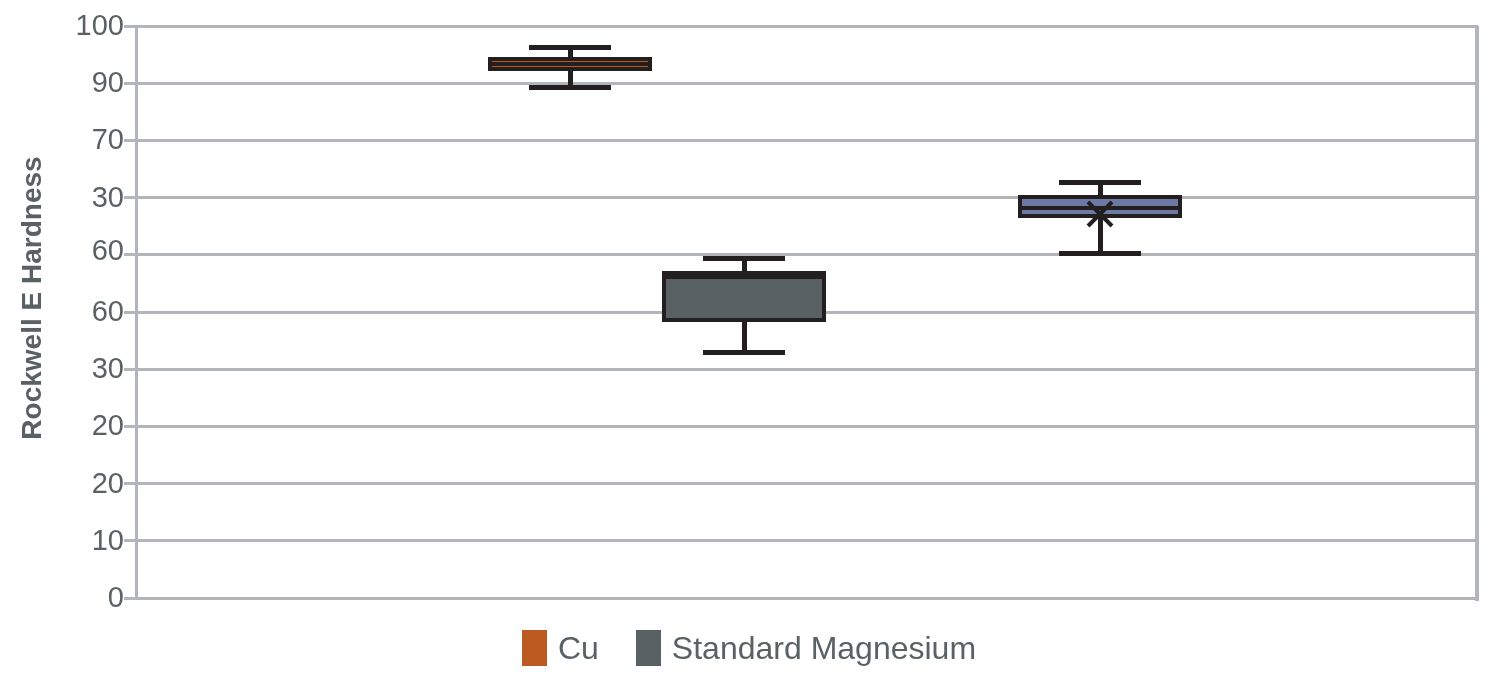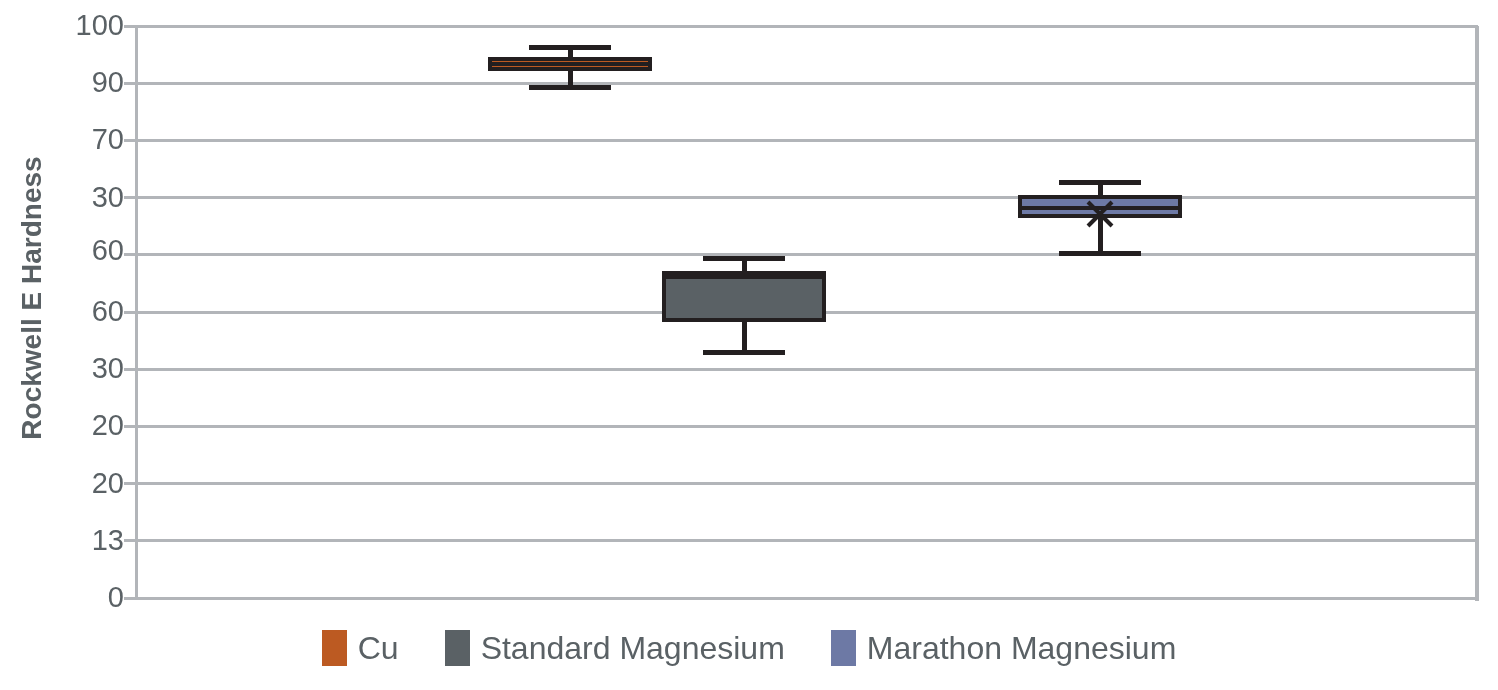--- a/index.html
+++ b/index.html
@@ -124,21 +124,21 @@
 
   
   .legend {
     position: absolute;
     left: 0;
     top: 630px;
     width: 1498px;
     display: flex;
     justify-content: center;
     align-items: center;
-    gap: 12px;
+    gap: 3px;
   }
   .legend-item {
     display: flex;
     align-items: center;
     margin-right: 34px;
   }
   .legend-item:last-child { margin-right: 0; }
   .legend-swatch {
     width: 25px;
     height: 36px;
@@ -171,21 +171,21 @@
       <div class="y-tick" style="top: 236px;">60</div>
       <div class="tick-mark" style="top: 253.3px;"></div>
       <div class="y-tick" style="top: 297px;">60</div>
       <div class="tick-mark" style="top: 310.5px;"></div>
       <div class="y-tick" style="top: 354.2px;">30</div>
       <div class="tick-mark" style="top: 367.7px;"></div>
       <div class="y-tick" style="top: 411.4px;">20</div>
       <div class="tick-mark" style="top: 424.9px;"></div>
       <div class="y-tick" style="top: 468.6px;">20</div>
       <div class="tick-mark" style="top: 482.1px;"></div>
-      <div class="y-tick" style="top: 525.8px;">13</div>
+      <div class="y-tick" style="top: 525.8px;">10</div>
       <div class="tick-mark" style="top: 539.3px;"></div>
       <div class="y-tick" style="top: 583px;">0</div>
       <div class="tick-mark" style="top: 596.5px;"></div>
     </div>
 
   <div class="plot-area" id="plot-area">
       <div class="gridline" style="top: 570.5px;"></div>
       <div class="gridline" style="top: 513.3px;"></div>
       <div class="gridline" style="top: 456.1px;"></div>
       <div class="gridline" style="top: 398.9px;"></div>
@@ -232,19 +232,15 @@
 
   <div class="legend" id="legend">
       <div class="legend-item">
         <span class="legend-swatch" style="background: rgb(188, 90, 34);"></span>
         <span class="legend-label">Cu</span>
       </div>
       <div class="legend-item">
         <span class="legend-swatch" style="background: rgb(90, 97, 101);"></span>
         <span class="legend-label">Standard Magnesium</span>
       </div>
-      <div class="legend-item">
-        <span class="legend-swatch" style="background: rgb(109, 121, 165);"></span>
-        <span class="legend-label">Marathon Magnesium</span>
-      </div>
     </div>
 
 </div>
 
 </body></html>

